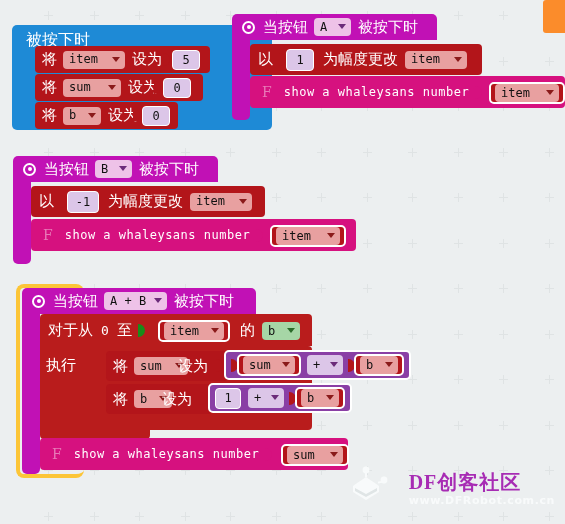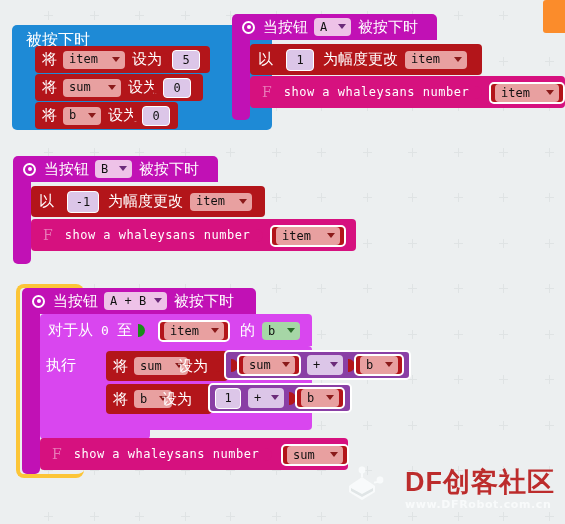--- a/index.html
+++ b/index.html
@@ -18,21 +18,21 @@
   
   .blk{position:absolute;box-sizing:border-box;}
   .hat{border-radius:6px 6px 0 0;}
   .row{display:flex;align-items:center;box-sizing:border-box;}
 
   
   .c-blue{background:#1e8ad6;}
   .c-red{background:#b3151a;}
   .c-magenta{background:#c111b5;}
   .c-pink{background:#d6117f;}
-  .c-green{background:#d946ef;}
+  .c-green{background:#b91c1c;}
 
   
   .cn{font-family:"DejaVu Sans","Liberation Sans",sans-serif;color:#fff;font-size:14px;line-height:1;white-space:nowrap;}
   .mono{font-family:"DejaVu Sans Mono","Liberation Mono",monospace;color:#fff;font-size:12px;white-space:nowrap;letter-spacing:.5px;}
 
   
   .field{
     display:inline-flex;align-items:center;gap:4px;
     border-radius:4px;padding:1px 5px 2px 6px;box-sizing:border-box;
     font-family:"DejaVu Sans Mono","Liberation Mono",monospace;
@@ -79,21 +79,21 @@
   
   #sel-halo{
     position:absolute;left:16px;top:284px;width:68px;height:194px;
     border:4px solid #fcc537;border-radius:8px;box-sizing:border-box;
     border-right:none;
   }
 
   
   #watermark{position:absolute;right:10px;bottom:8px;display:flex;align-items:center;gap:9px;opacity:.92;}
   #wm-text{display:flex;flex-direction:column;gap:3px;}
-  .wm-big{font-family:Liberation Sans, sans-serif;font-size:27px;font-weight:bold;color:#b91c1c;letter-spacing:1px;line-height:1;}
+  .wm-big{font-family:Liberation Serif, serif;font-size:20px;font-weight:bold;color:#a21caf;letter-spacing:1px;line-height:1;}
   .wm-small{font-family:"DejaVu Sans","Liberation Sans",sans-serif;font-size:11px;font-weight:bold;color:#fafcfc;letter-spacing:.6px;line-height:1;}
   #orange-tab{position:absolute;right:0;top:0;width:22px;height:33px;background:#fb8c2b;border-radius:3px 0 0 3px;}
 </style>
 </head>
 <body>
 
 <div id="grid">
     <div class="cross" style="left: 44px; top: 11px;"></div>
     <div class="cross" style="left: 90px; top: 11px;"></div>
     <div class="cross" style="left: 135px; top: 11px;"></div>

